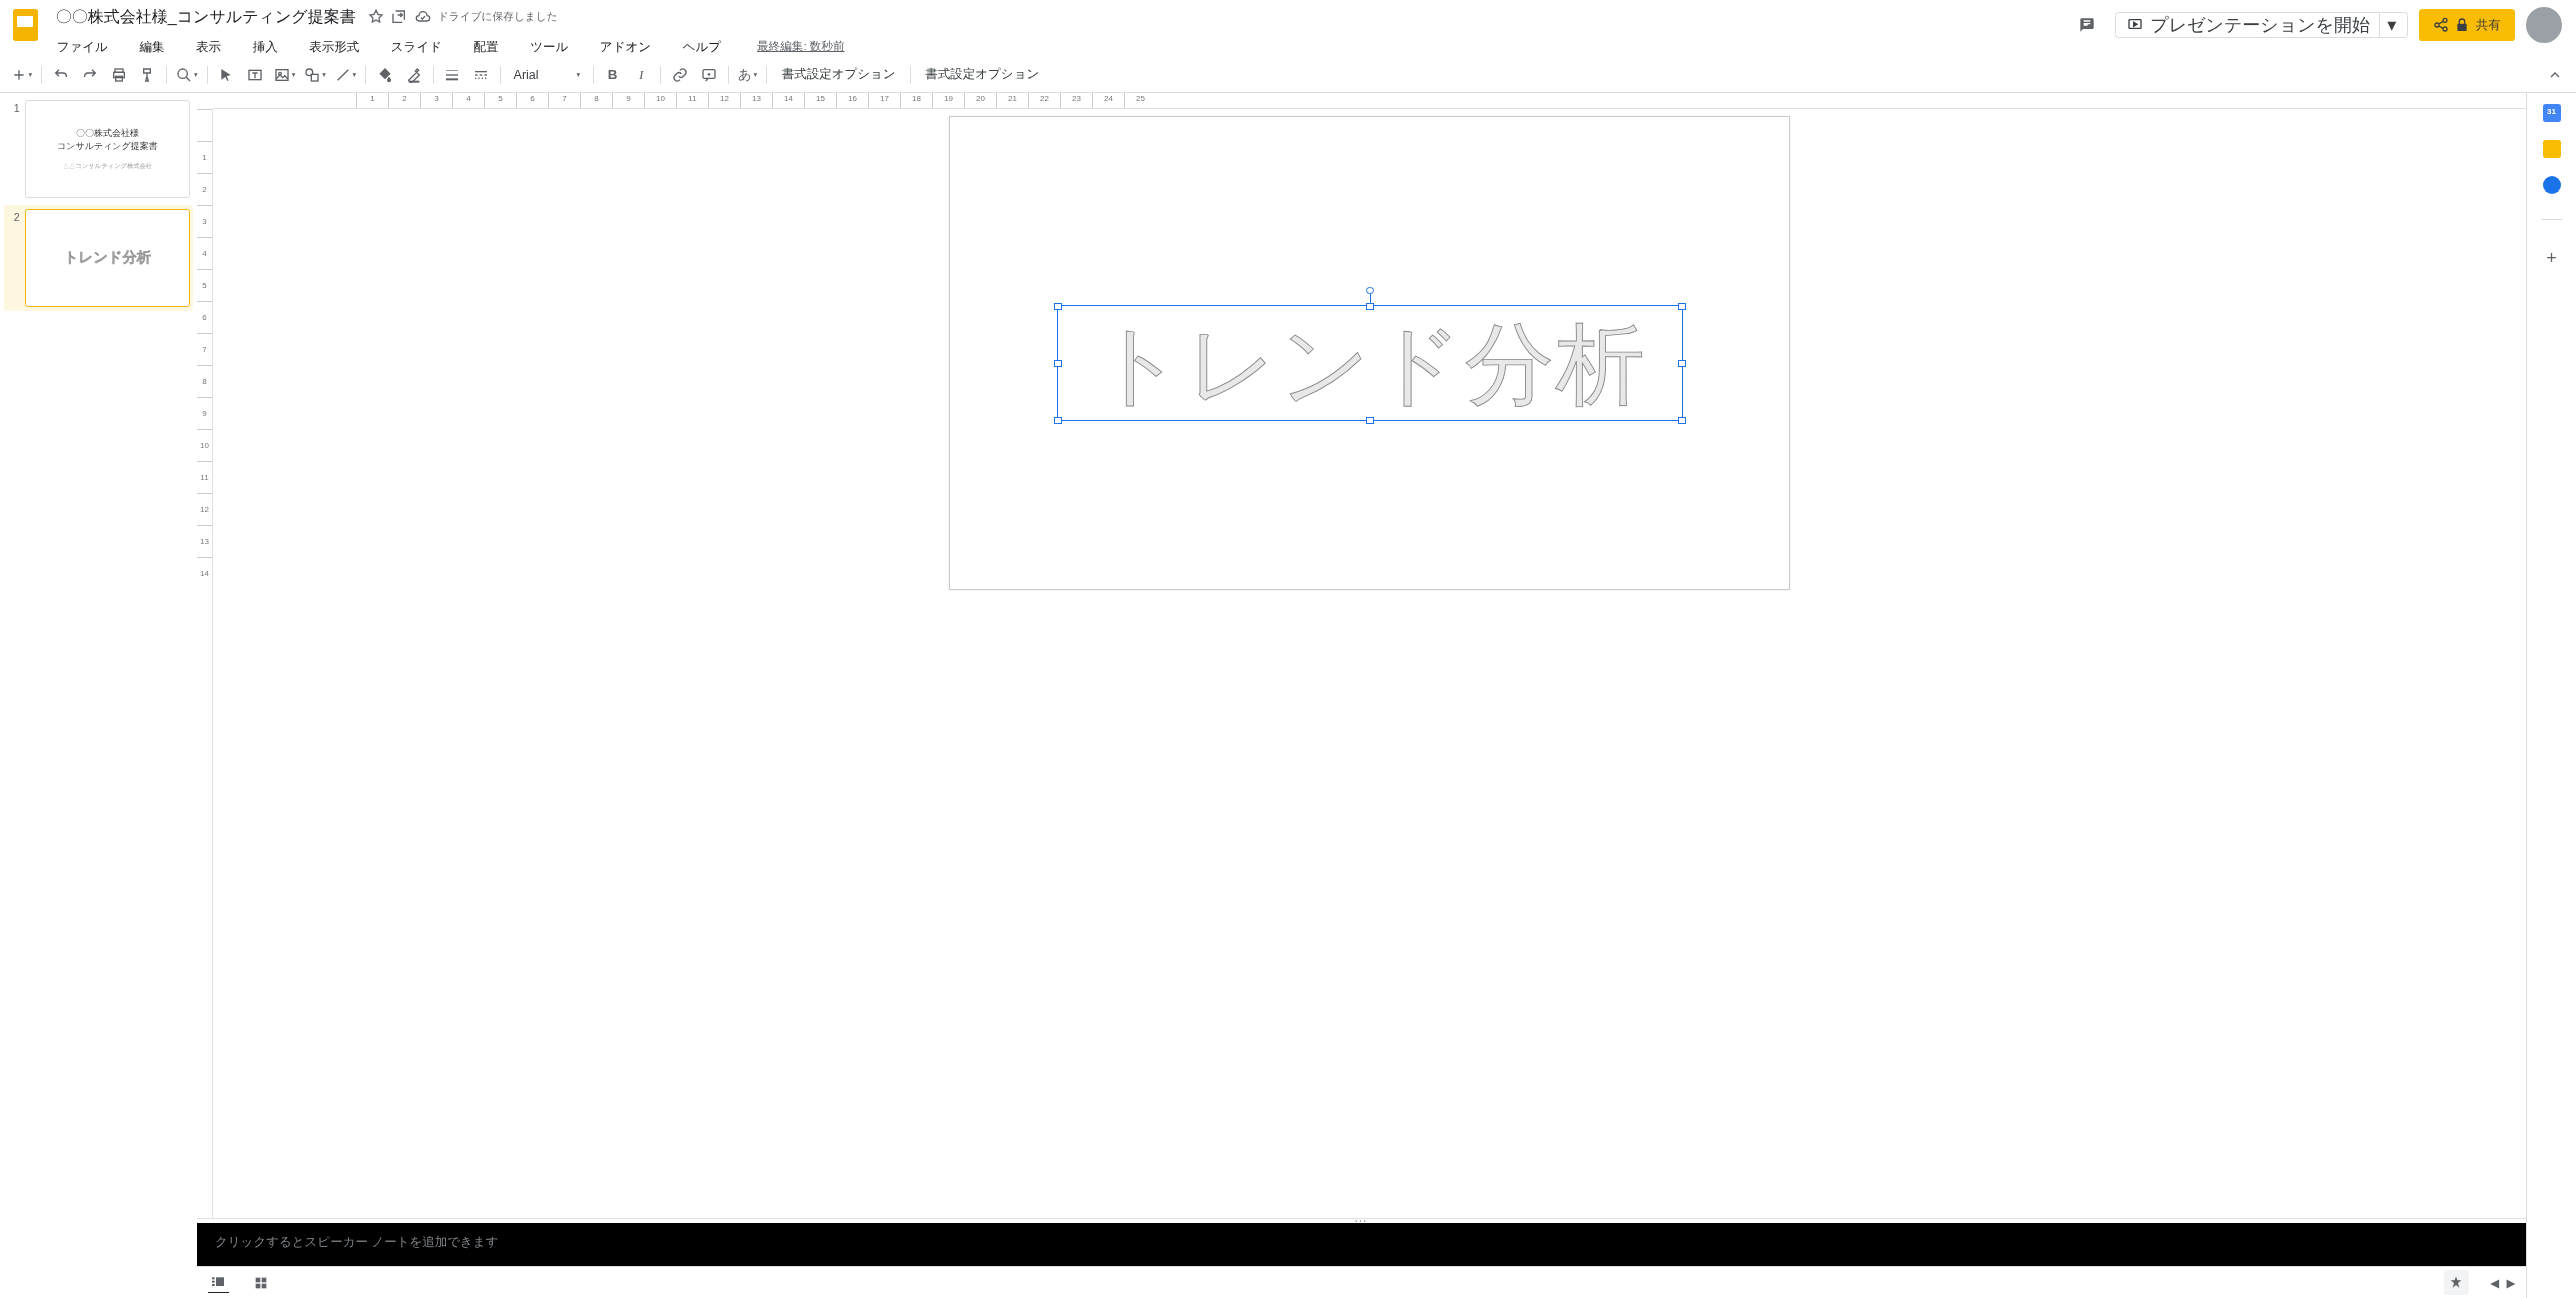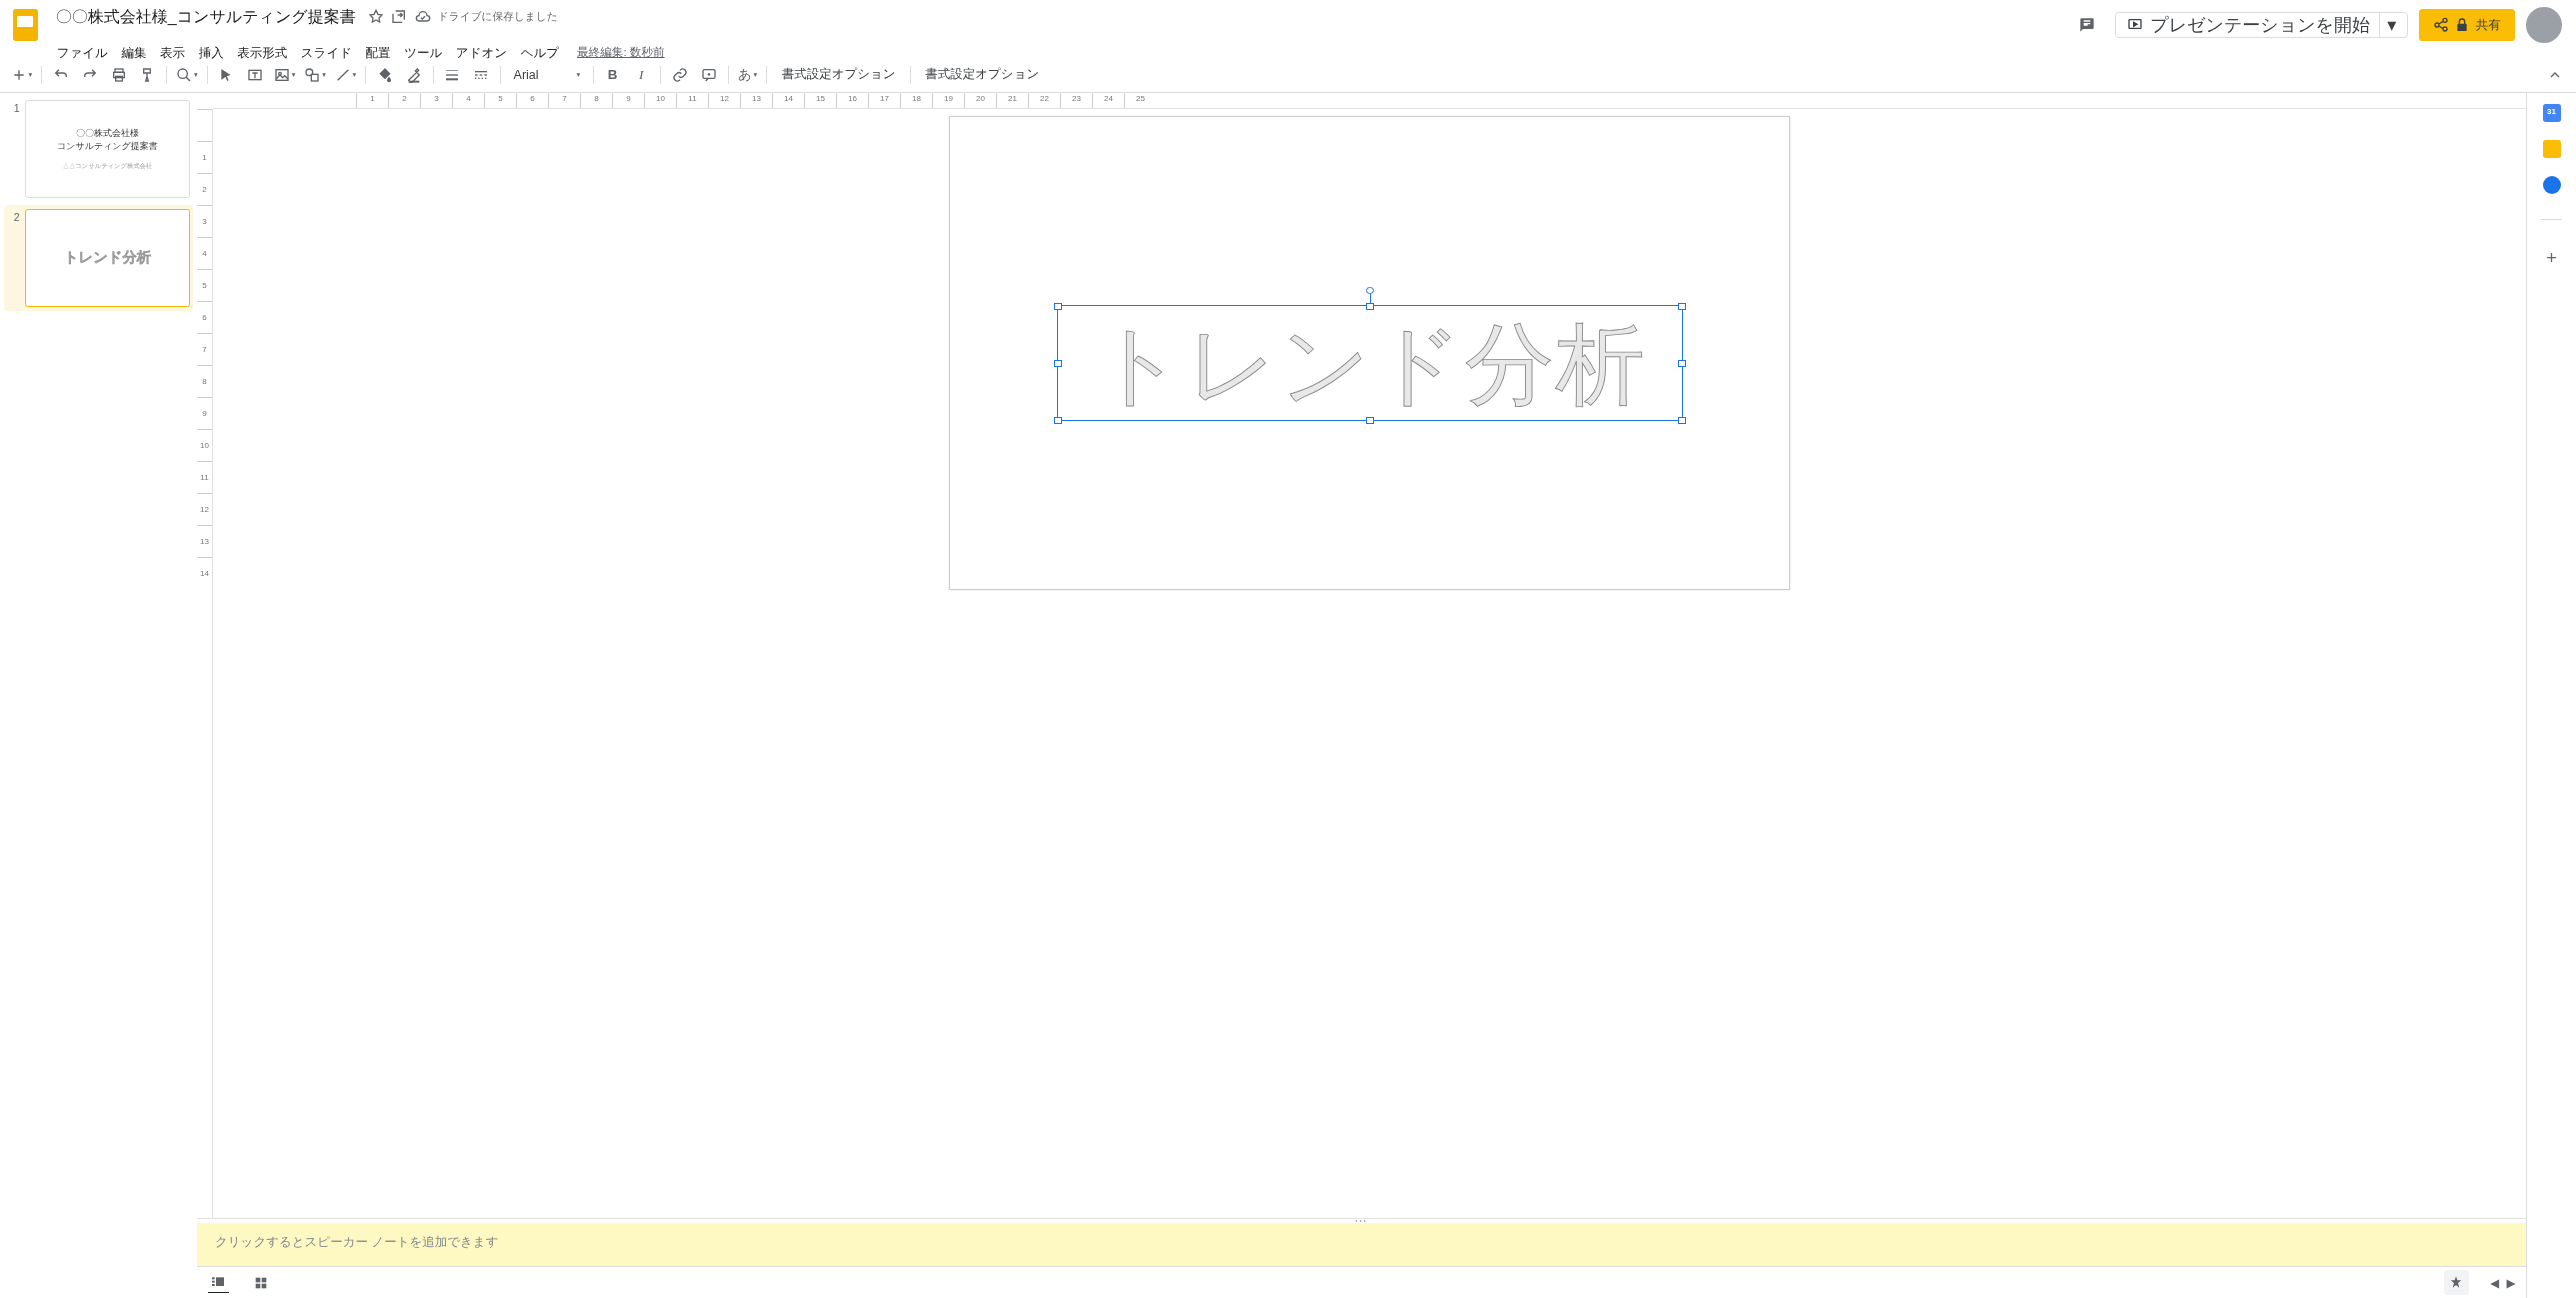--- a/index.html
+++ b/index.html
@@ -12,21 +12,21 @@
 .logo { width: 36px; height: 36px; margin-right: 7.2px; display: flex; align-items: center; justify-content: center; }
 .logo-shape { width: 25px; height: 32px; background: #f4b400; border-radius: 2.7px; position: relative; }
 .logo-shape::after { content: ''; position: absolute; top: 7.2px; left: 4.5px; right: 4.5px; height: 10.7px; background: #fff; border-radius: 0.9px; }
 
 .title-area { flex: 0 0 auto; }
 .title-row { display: flex; align-items: center; gap: 7.2px; height: 19.7px; }
 .doc-title { font-size: 16px; color: #202124; padding: 1.8px 5.4px; }
 .title-icon { width: 16px; height: 16px; color: #5f6368; cursor: pointer; display: flex; align-items: center; justify-content: center; }
 .save-status { font-size: 10.7px; color: #5f6368; }
 
-.menubar { display: flex; gap: 1px; margin-top: 15px; }
+.menubar { display: flex; gap: 19px; margin-top: 9px; }
 .menu-item { padding: 3.6px 6.3px; font-size: 12.5px; color: #202124; cursor: pointer; border-radius: 3.6px; }
 .last-edit { color: #5f6368; text-decoration: underline; font-size: 11.6px; margin-left: 10.7px; padding: 3.6px 0; cursor: pointer; }
 
 .header-right { margin-left: auto; display: flex; align-items: center; gap: 10.7px; }
 .comment-btn { width: 36px; height: 36px; border-radius: 50%; display: flex; align-items: center; justify-content: center; cursor: pointer; color: #5f6368; }
 .present-btn { display: flex; align-items: center; border: 0.9px solid #dadce0; border-radius: 3.6px; height: 26px; padding: 0 10.7px; cursor: pointer; font-size: 18px; color: #3c4043; }
 .present-btn .dd { border-left: 0.9px solid #dadce0; margin-left: 9px; padding-left: 7.2px; height: 100%; display: flex; align-items: center; }
 .share-btn { background: #fbbc04; border-radius: 3.6px; height: 32px; padding: 0 14.3px; display: flex; align-items: center; gap: 5.4px; font-size: 12.5px; font-weight: 500; color: #3c4043; cursor: pointer; }
 .avatar { width: 36px; height: 36px; border-radius: 50%; background: #9aa0a6; cursor: pointer; }
 
@@ -74,21 +74,21 @@
 .sel-handle.bl { bottom: -3.6px; left: -3.6px; }
 .sel-handle.bm { bottom: -3.6px; left: 50%; margin-left: -3.6px; }
 .sel-handle.br { bottom: -3.6px; right: -3.6px; }
 .rotate-handle { position: absolute; top: -19.7px; left: 50%; margin-left: -3.6px; width: 7.2px; height: 7.2px; background: #fff; border: 0.9px solid #1a73e8; border-radius: 50%; }
 .rotate-line { position: absolute; top: -16px; left: 50%; width: 0.9px; height: 12.5px; background: #1a73e8; }
 .wordart-text { font-size: 89px; font-weight: 400; color: #e8e8e8; -webkit-text-stroke: 0.9px #888; letter-spacing: 1.8px; line-height: 116px; text-align: center; white-space: nowrap; font-family: Arial, sans-serif; }
 
 
 .notes-divider { height: 5.4px; background: #fff; border-top: 0.9px solid #e0e0e0; display: flex; align-items: center; justify-content: center; cursor: ns-resize; }
 .notes-divider::before { content: '⋯'; color: #9aa0a6; font-size: 12.5px; letter-spacing: 1.8px; }
-.speaker-notes { height: 43px; padding: 10.7px 18px; color: #80868b; font-size: 12.5px; background: #fef9c3; cursor: text; }
+.speaker-notes { height: 43px; padding: 10.7px 18px; color: #80868b; font-size: 12.5px; background: #000000; cursor: text; }
 
 
 .bottom-bar { height: 32px; border-top: 0.9px solid #dadce0; display: flex; align-items: center; padding: 0 10.7px; gap: 21.5px; }
 .view-toggle { display: flex; gap: 21.5px; }
 .view-btn { width: 21.5px; height: 21.5px; display: flex; align-items: center; justify-content: center; cursor: pointer; color: #5f6368; }
 .view-btn.active { border-bottom: 1.8px solid #202124; }
 .explore-btn { margin-left: auto; width: 25px; height: 25px; background: #f1f3f4; border-radius: 3.6px; display: flex; align-items: center; justify-content: center; cursor: pointer; }
 .nav-arrows { display: flex; gap: 7.2px; color: #5f6368; }
 
 

